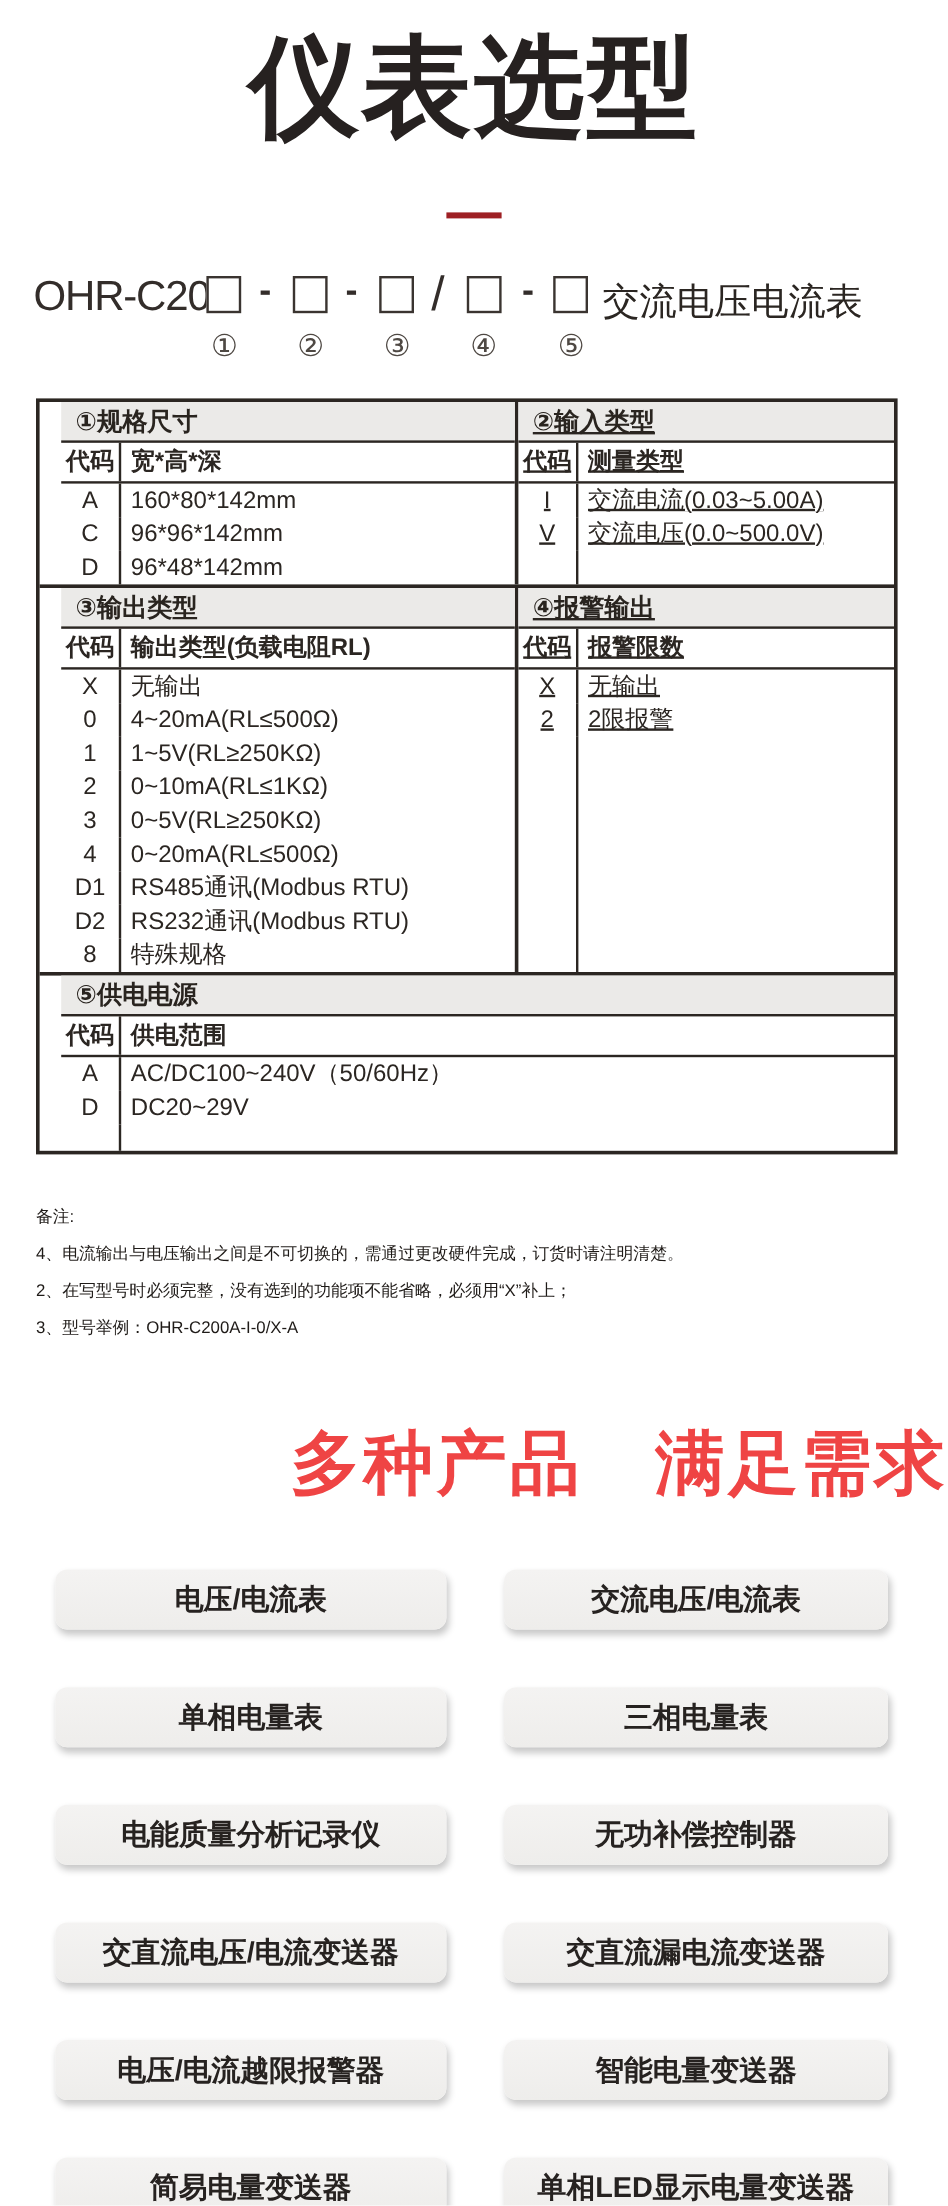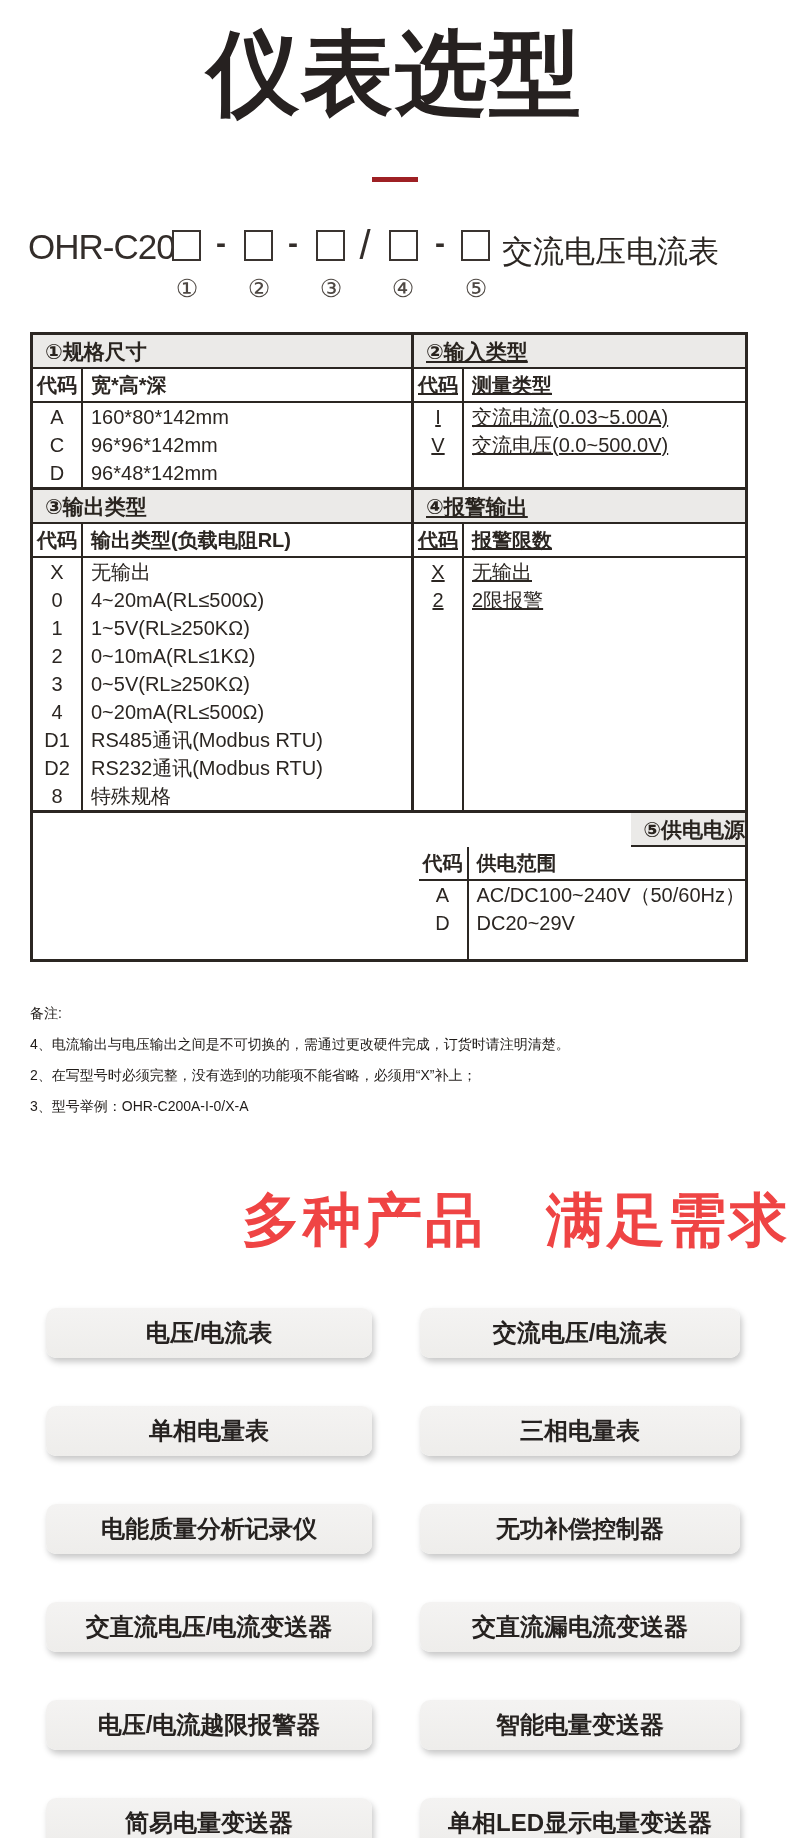--- a/index.html
+++ b/index.html
@@ -24,26 +24,26 @@
   .m-box { position:absolute; top:8px; width:29px; height:31px; border:2px solid #3a3430; background:#fff; }
   .m-box.b1{left:172px} .m-box.b2{left:244px} .m-box.b3{left:316px} .m-box.b4{left:389px} .m-box.b5{left:461px}
   .m-sep { position:absolute; top:4px; font-size:30px; font-weight:bold; color:#332d2a; width:30px; text-align:center; }
   .m-sep.s1{left:206px} .m-sep.s2{left:278px} .m-sep.s4{left:425px}
   .m-slash { position:absolute; left:350px; top:1px; font-size:40px; color:#332d2a; width:30px; text-align:center; }
   .m-suffix { position:absolute; left:502px; top:9px; font-size:31px; color:#2b2622; }
   .m-pos { position:absolute; top:52px; font-size:25px; color:#4e4843; width:30px; text-align:center; }
   .m-pos.p1{left:172px} .m-pos.p2{left:244px} .m-pos.p3{left:316px} .m-pos.p4{left:388px} .m-pos.p5{left:461px}
   
   .tbl { width:718px; margin:26px 0 0 30px; border:3px solid #2b2622; }
-  .sec { display:flex; align-items:stretch; }
+  .sec { display:flex; align-items:stretch;padding-left:18px; }
   .sec + .sec { border-top:3px solid #2b2622; }
   .half { display:flex; flex-direction:column; }
   .half.left  { width:381px; border-right:3px solid #2b2622; }
   .half.right { flex:1;text-decoration:underline; }
-  .half.full  { width:100%;align-items:flex-end; }
+  .half.full  { width:100%; }
   .sec-h {
     height:34px; line-height:34px; padding-left:12px;
     background:#ebeae8; border-bottom:2px solid #2b2622;
     font-size:21px; font-weight:bold; color:#29241f;
   }
   .tbody { flex:1; display:flex; flex-direction:column; }
   .trow { display:flex; height:28px; line-height:28px; font-size:20px; }
   .trow.subh { height:34px; line-height:32px; border-bottom:2px solid #2b2622; font-weight:bold; }
   .trow.fill { flex:1; min-height:22px; }
   .code { width:50px; flex-shrink:0; text-align:center; border-right:2px solid #2b2622; }

